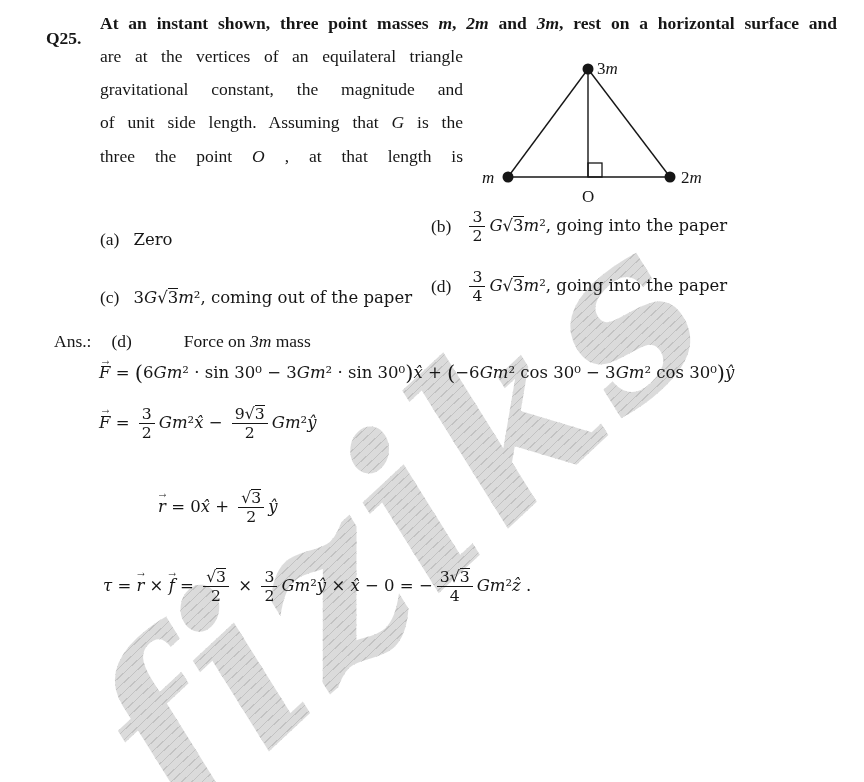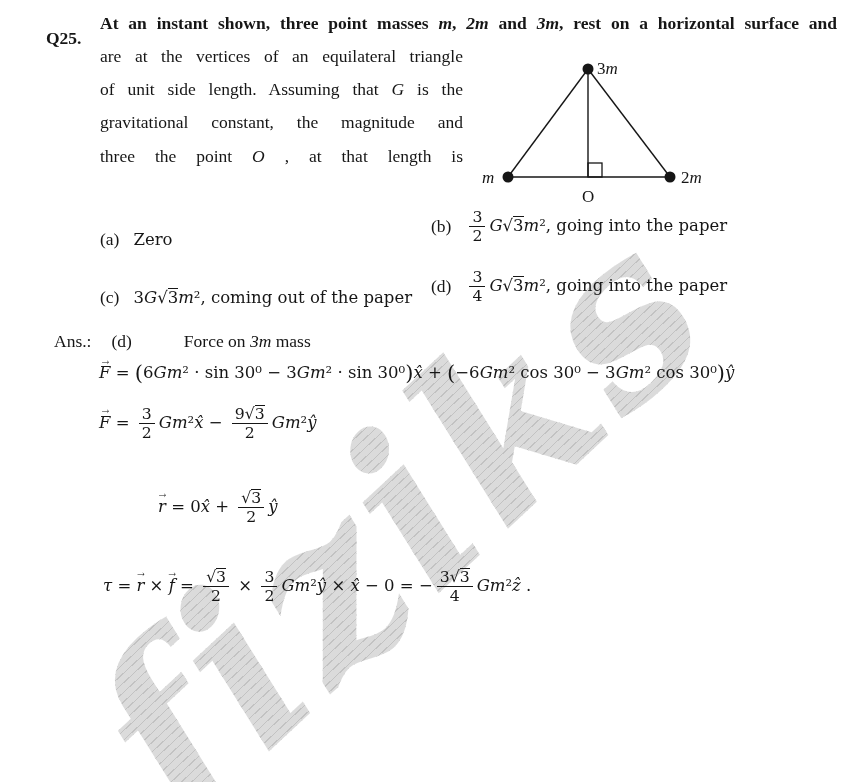--- a/index.html
+++ b/index.html
@@ -70,22 +70,22 @@
   <div class="abs watermark">fiziks</div>
 
   <div class="content">
 
     <div class="abs qnum">Q25.</div>
 
     <div class="abs qline1 jline"><span>At an instant shown, three point masses </span><span class="it">m</span><span>, </span><span class="it">2m</span><span> and </span><span class="it">3m</span><span>, rest on a horizontal surface and</span></div>
 
     <div class="abs qcol">
       <div class="jline"><span>are at the vertices of an equilateral triangle</span></div>
+      <div class="jline"><span>gravitational constant, the magnitude and</span></div>
       <div class="jline"><span>of unit side length. Assuming that </span><span class="it">G</span><span> is the</span></div>
-      <div class="jline"><span>gravitational constant, the magnitude and</span></div>
       <div class="jline"><span>three the point </span><span class="it">O</span><span> , at that length is</span></div>
     </div>
 
     <svg class="abs diagram-svg" style="left:472px;top:50px;" width="245" height="158" viewBox="0 0 245 158">
       <line x1="116" y1="19" x2="36" y2="127" stroke="#161616" stroke-width="1.4"></line>
       <line x1="116" y1="19" x2="198" y2="127" stroke="#161616" stroke-width="1.4"></line>
       <line x1="36" y1="127" x2="198" y2="127" stroke="#161616" stroke-width="1.4"></line>
       <line x1="116" y1="19" x2="116" y2="127" stroke="#161616" stroke-width="1.4"></line>
       <rect x="116" y="113" width="14" height="14" fill="none" stroke="#161616" stroke-width="1.3"></rect>
       <circle cx="116" cy="19" r="5.5" fill="#161616"></circle>

